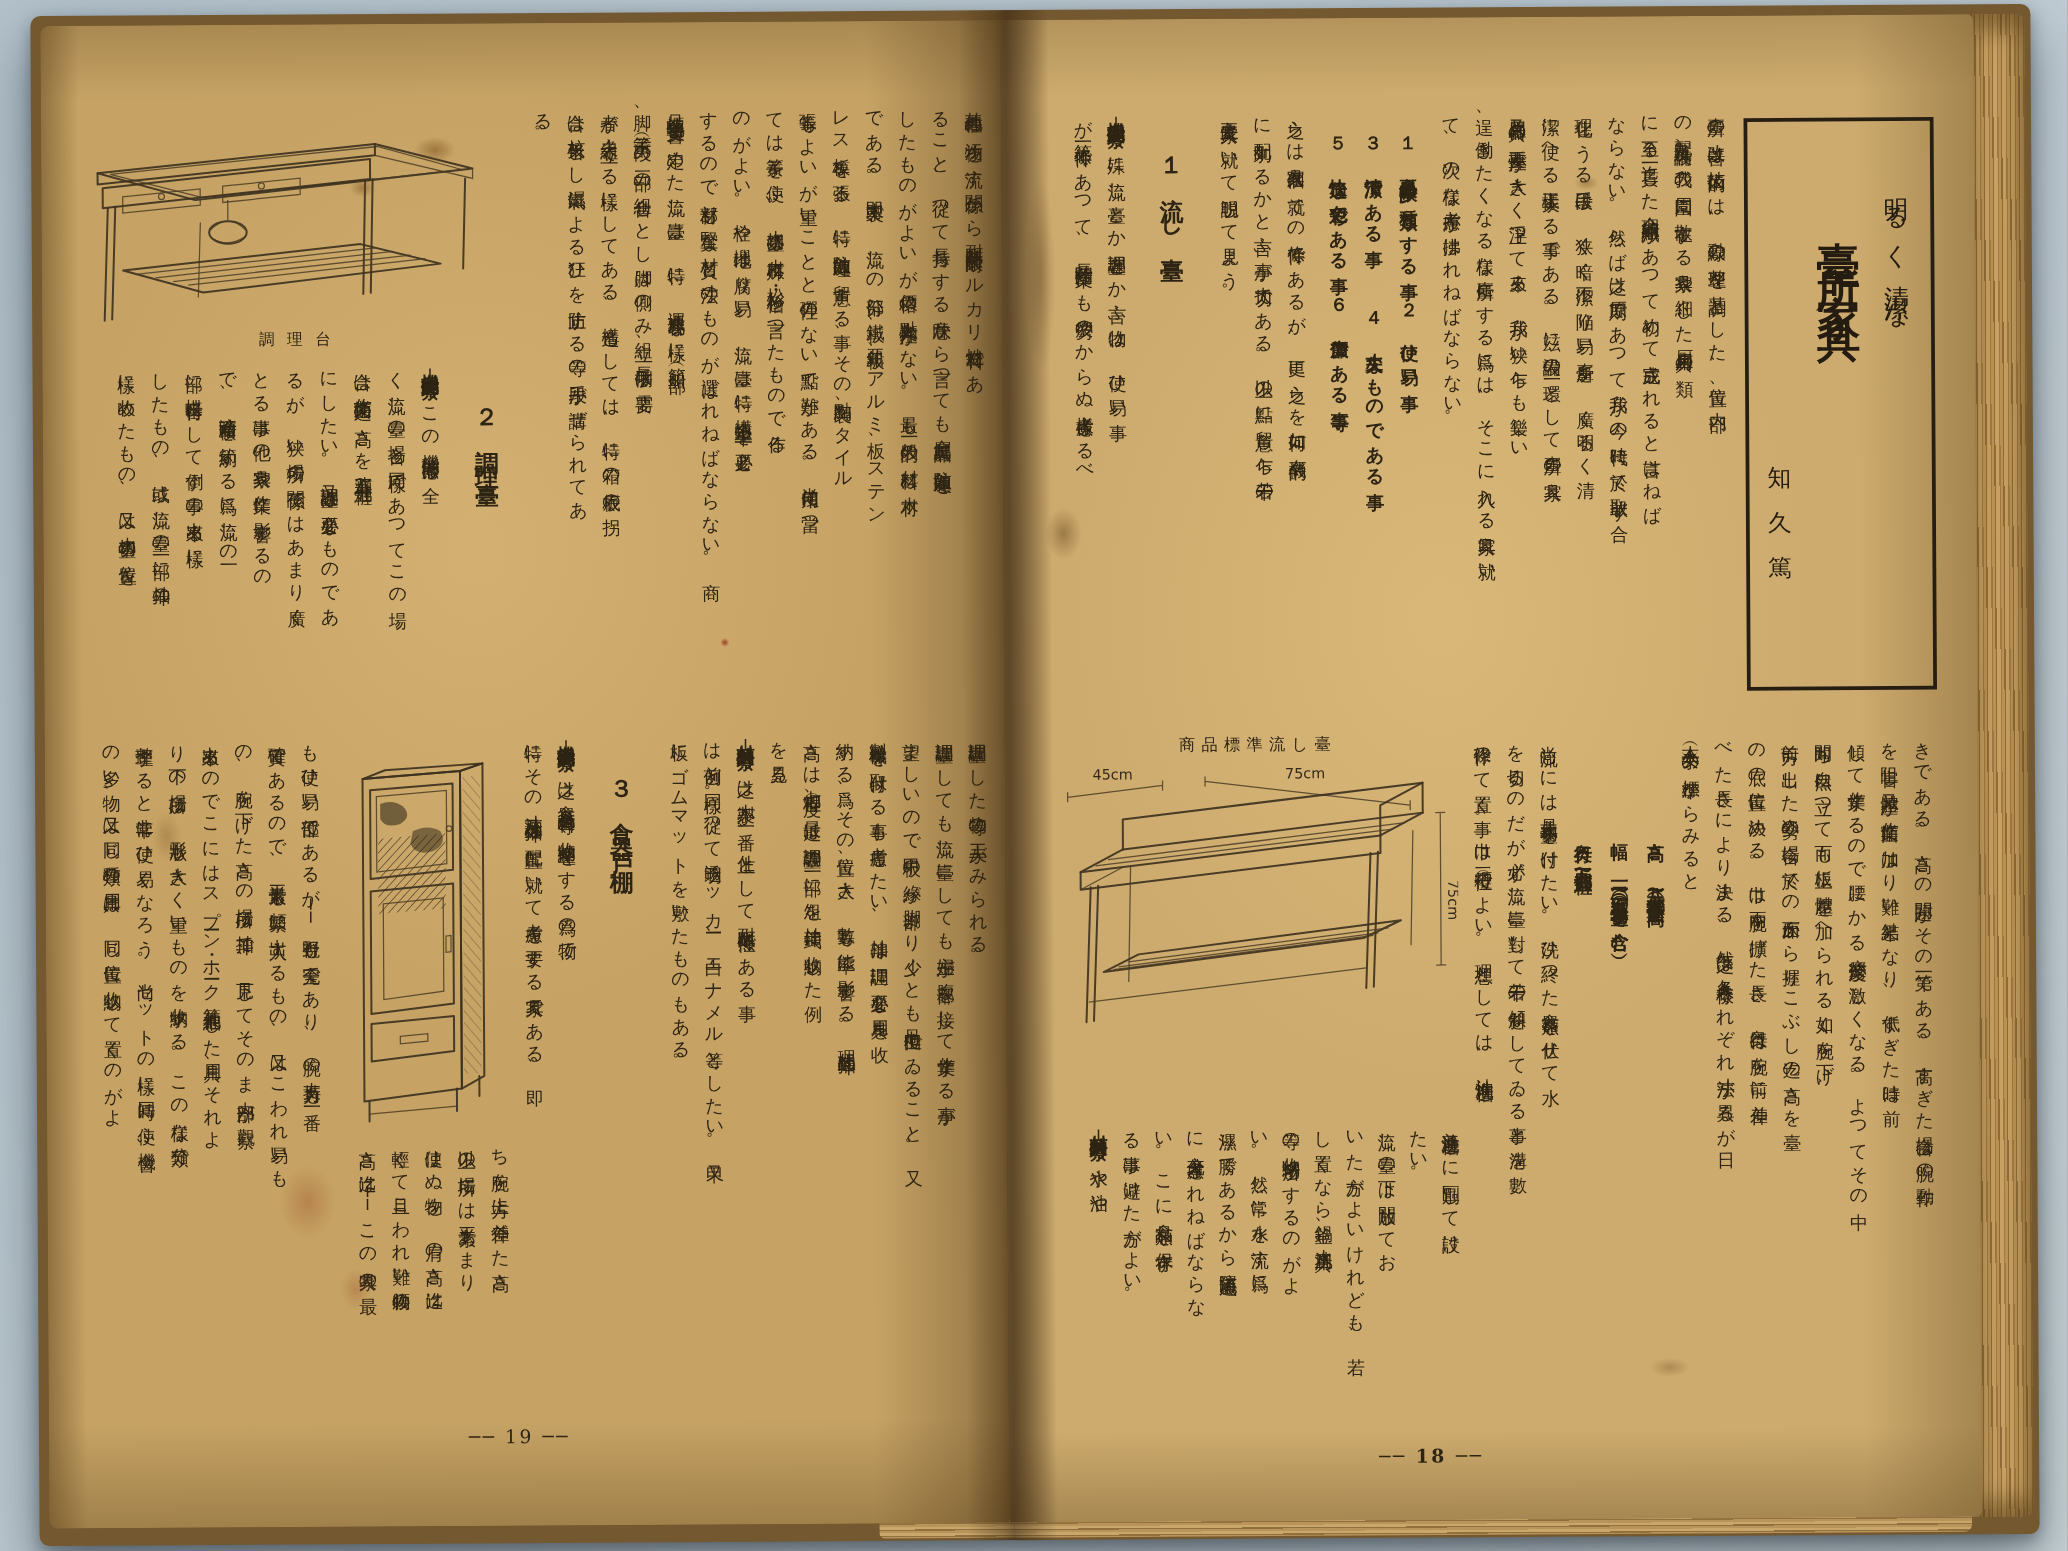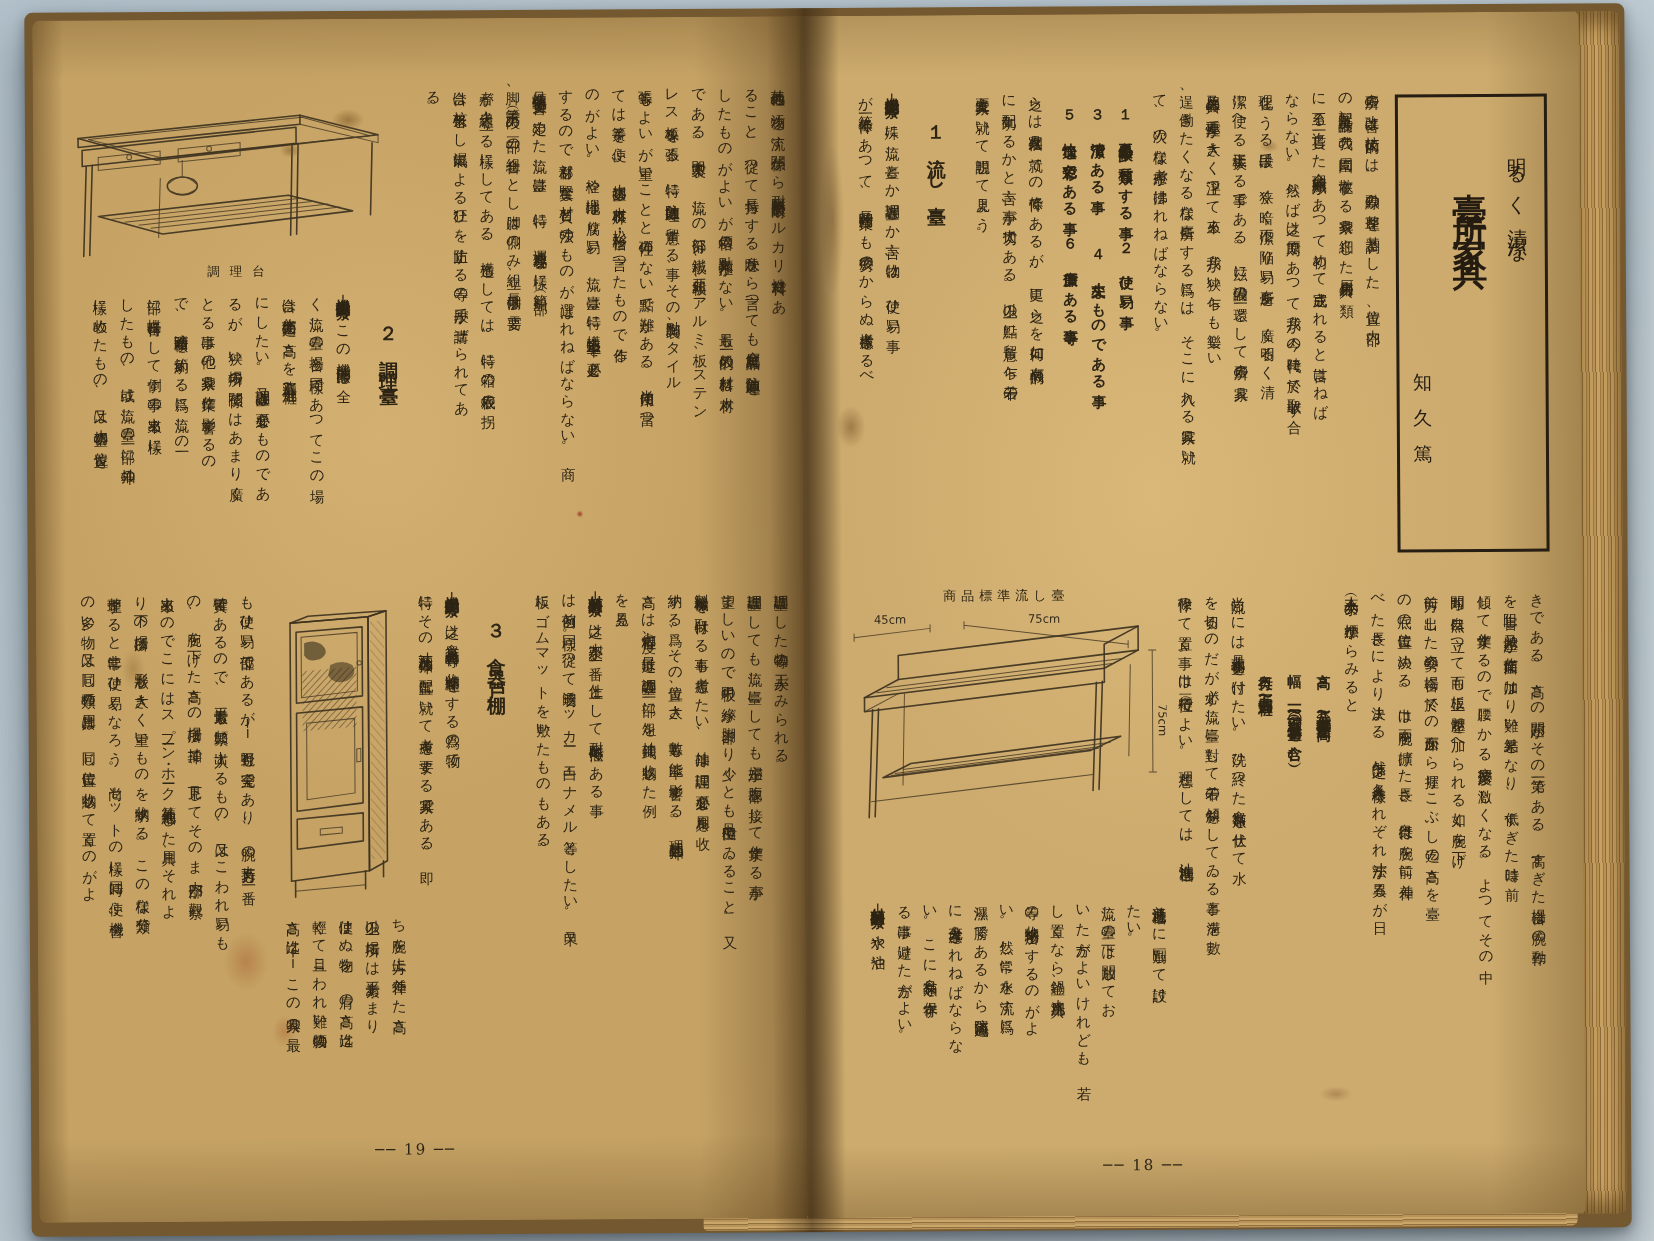--- a/index.html
+++ b/index.html
@@ -71,21 +71,21 @@
   .cap-table{top:182px;left:0;width:100%;letter-spacing:10px;font-size:12.5px;}
   .sub-cols{position:absolute;right:2px;bottom:8px;writing-mode:vertical-rl;text-orientation:mixed;}
   .sink-below{height:236px;}
   .sink-below .col{line-height:25.5px;}
   .cab-below{height:220px;bottom:4px;}
   .table-sec2{position:absolute;right:0;top:206px;height:286px;width:100%;writing-mode:vertical-rl;text-orientation:mixed;}
   .table-sec2 .col{line-height:27px;}
 
   .pageno{position:absolute;writing-mode:horizontal-tb;color:#2d2414;font-size:15px;letter-spacing:2px;z-index:3;}
   .pn-19{left:336px;top:1122px;}
-  .pn-18{left:296px;top:1142px;}
+  .pn-18{left:296px;top:1142px;font-weight:bold;}
 
   .ink{stroke:#3d3220;stroke-width:1.6;fill:none;stroke-linecap:round;stroke-linejoin:round;opacity:.92;}
   .ink-thin{stroke:#4a3c26;stroke-width:1;fill:none;opacity:.85;}
   .dimtxt{fill:#33291a;font-size:11.5px;font-family:"DejaVu Sans","Liberation Sans",sans-serif;}
 </style>
 </head>
 <body>
 
 <div class="scene">
   <div class="book">

